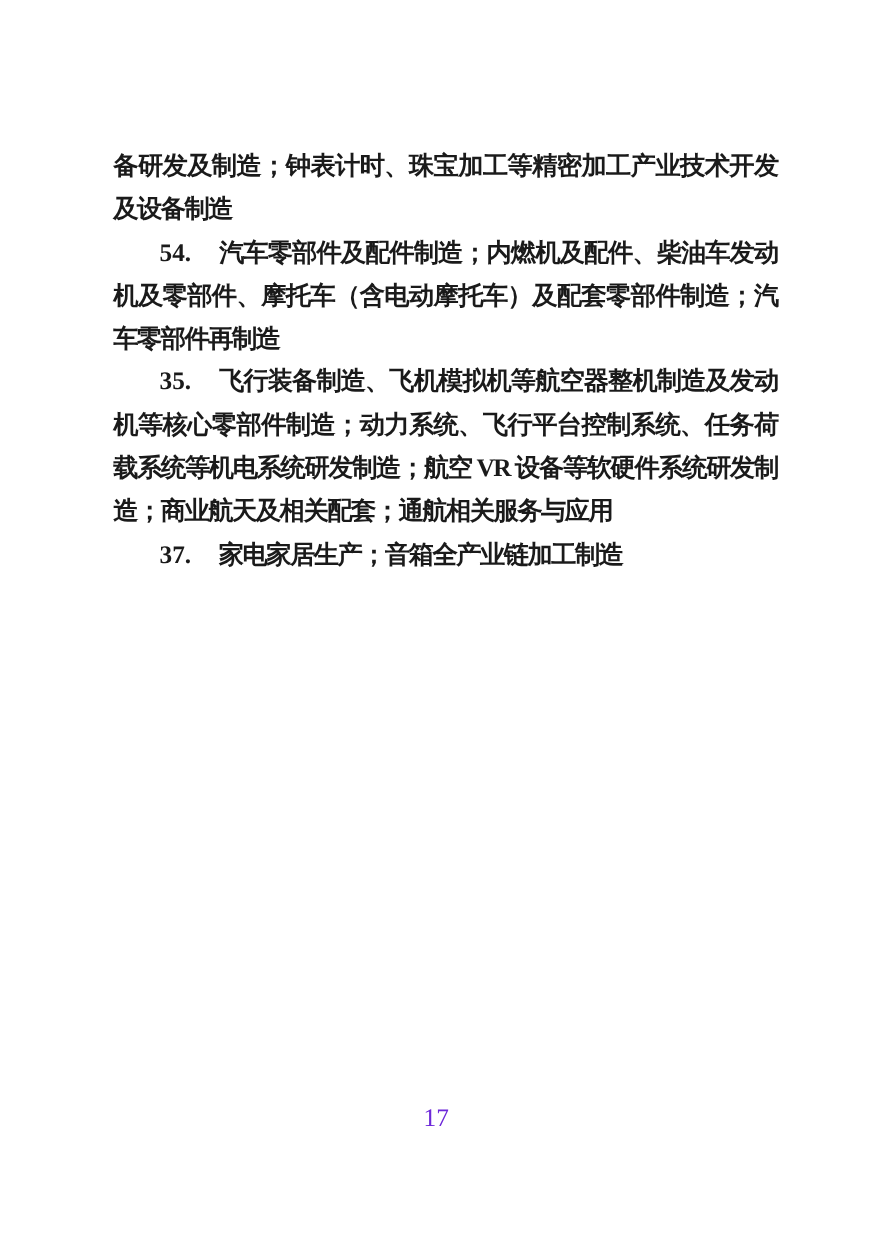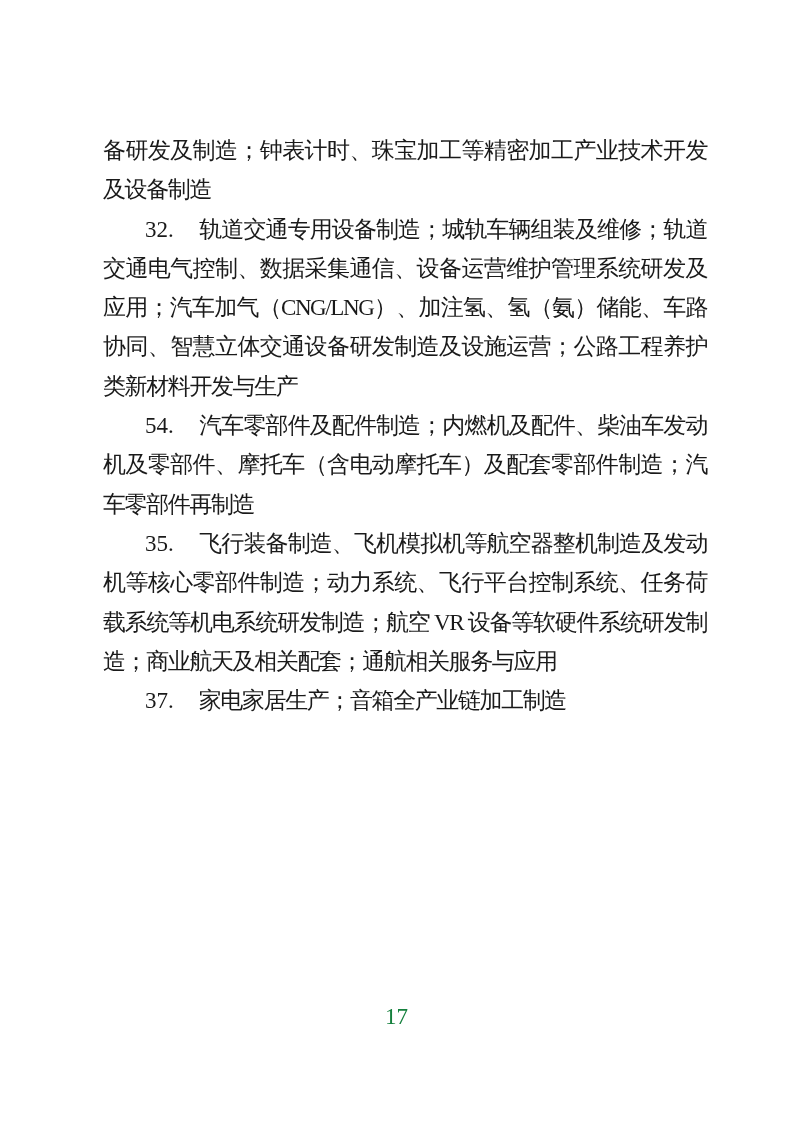--- a/index.html
+++ b/index.html
@@ -23,46 +23,46 @@
     width: 604px;
     font-size: 23px;
     letter-spacing: -1.4px;
     line-height: 39.3px;
     text-align: justify;
     text-justify: inter-ideograph;
   }
   .para {
     margin: 0;
     padding: 0;
+    font-weight: bold;
   }
   .para.indent {
     text-indent: 42px;
   }
   .para-num {
     margin-right: 25px;
     letter-spacing: 0;
   }
   .page-footer {
     position: absolute;
     top: 1002px;
     left: 0;
     width: 793px;
     text-align: center;
     font-size: 23px;
     line-height: 30px;
-    color: #15803d;
+    color: #6d28d9;
   }
 </style>
 </head>
 <body>
 
 <div class="page">
   <div class="doc-body">
       <p class="para"><span>备研发及制造；钟表计时、珠宝加工等精密加工产业技术开发及设备制造</span></p>
-      <p class="para indent"><span class="para-num">32.</span><span>轨道交通专用设备制造；城轨车辆组装及维修；轨道交通电气控制、数据采集通信、设备运营维护管理系统研发及应用；汽车加气（CNG/LNG）、加注氢、氢（氨）储能、车路协同、智慧立体交通设备研发制造及设施运营；公路工程养护类新材料开发与生产</span></p>
       <p class="para indent"><span class="para-num">54.</span><span>汽车零部件及配件制造；内燃机及配件、柴油车发动机及零部件、摩托车（含电动摩托车）及配套零部件制造；汽车零部件再制造</span></p>
       <p class="para indent"><span class="para-num">35.</span><span>飞行装备制造、飞机模拟机等航空器整机制造及发动机等核心零部件制造；动力系统、飞行平台控制系统、任务荷载系统等机电系统研发制造；航空 VR 设备等软硬件系统研发制造；商业航天及相关配套；通航相关服务与应用</span></p>
       <p class="para indent"><span class="para-num">37.</span><span>家电家居生产；音箱全产业链加工制造</span></p>
     </div>
   <div class="page-footer">
     <span>17</span>
   </div>
 </div>
 
 </body></html>

